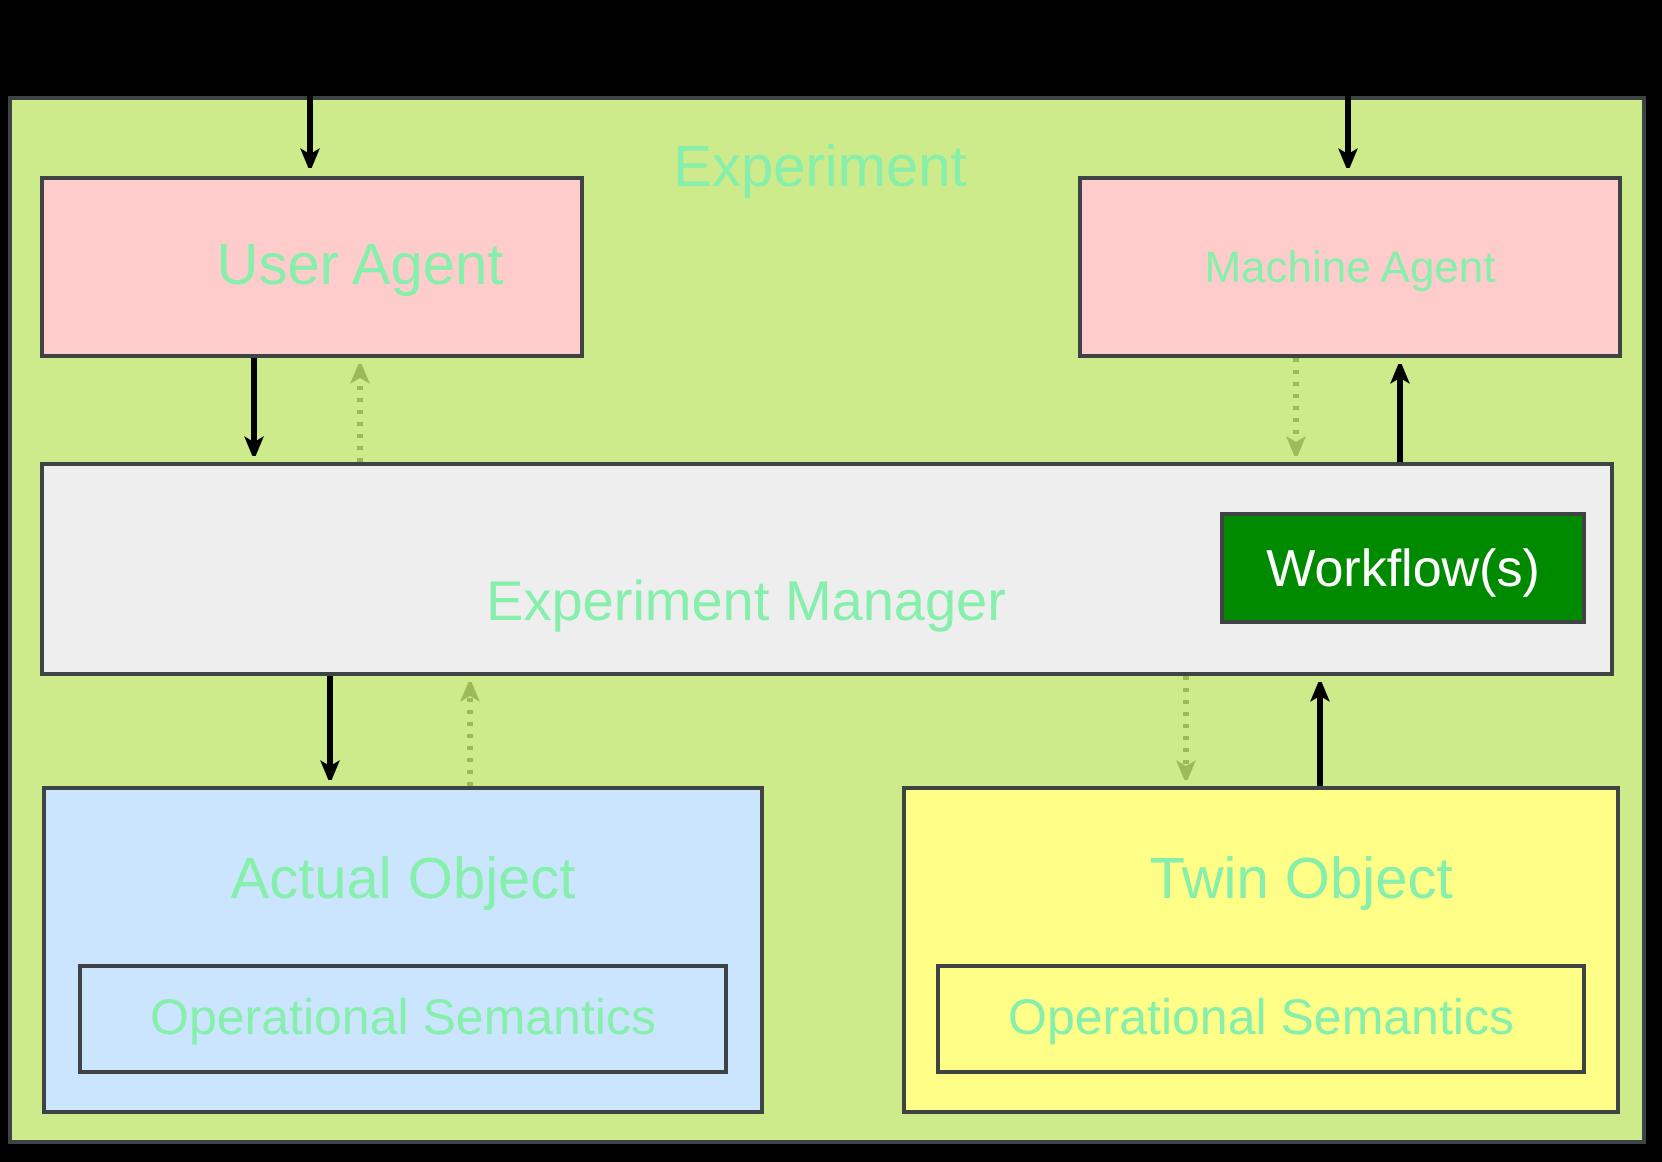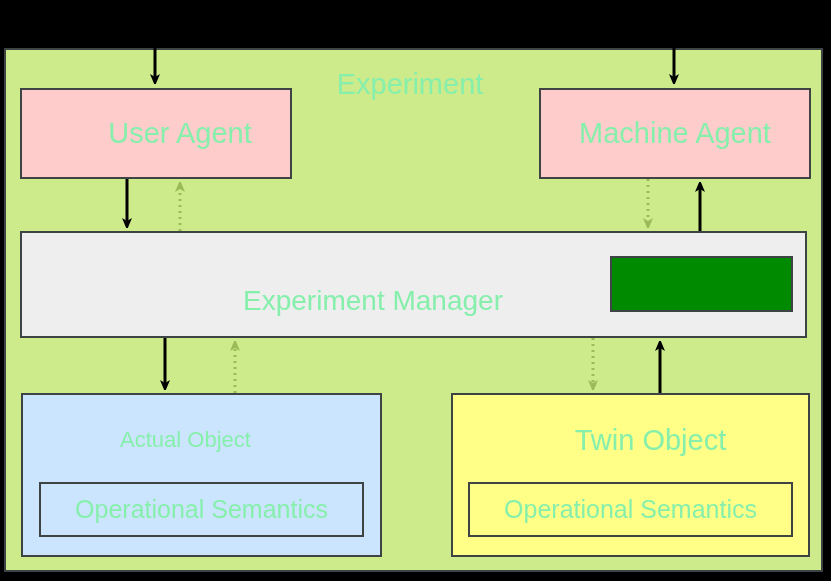--- a/index.html
+++ b/index.html
@@ -92,35 +92,35 @@
     left: 300px; top: 62px; width: 220px; height: 44px;
     font-size: 29px;
   }
   .txt-user-agent {
     left: 20px; top: 88px; width: 272px; height: 91px;
     font-size: 29px;
     margin-left: 24px;
   }
   .txt-machine-agent {
     left: 539px; top: 88px; width: 272px; height: 91px;
-    font-size: 29px;
+    font-size: 22px;
   }
   .txt-manager {
     left: 140px; top: 231px; width: 466px; height: 139px;
     font-size: 28px;
     flex-direction: row;
   }
   .txt-workflows {
     left: 610px; top: 256px; width: 183px; height: 56px;
     font-size: 26px;
     color: #ffffff;
   }
   .txt-actual {
-    left: 5px; top: 406px; width: 361px; height: 68px;
-    font-size: 22px;
+    left: 21px; top: 406px; width: 361px; height: 68px;
+    font-size: 29px;
   }
   .txt-twin {
     left: 451px; top: 406px; width: 359px; height: 68px;
     font-size: 29px;
     padding-left: 20px;
   }
   .txt-inner-actual {
     left: 39px; top: 482px; width: 325px; height: 55px;
     font-size: 25px;
   }
@@ -179,20 +179,21 @@
   <div class="boxlabel txt-experiment">Experiment</div>
 
   <div class="boxlabel txt-user-agent">User Agent</div>
 
   <div class="boxlabel txt-machine-agent">Machine Agent</div>
 
   <div class="boxlabel txt-manager">
     <span>Experiment Manager</span>
   </div>
 
+  <div class="boxlabel txt-workflows">Workflow(s)</div>
 
   <div class="boxlabel txt-actual">Actual Object</div>
 
   <div class="boxlabel txt-inner-actual">Operational Semantics</div>
 
   <div class="boxlabel txt-twin">Twin Object</div>
 
   <div class="boxlabel txt-inner-twin">Operational Semantics</div>
 
 </div>

